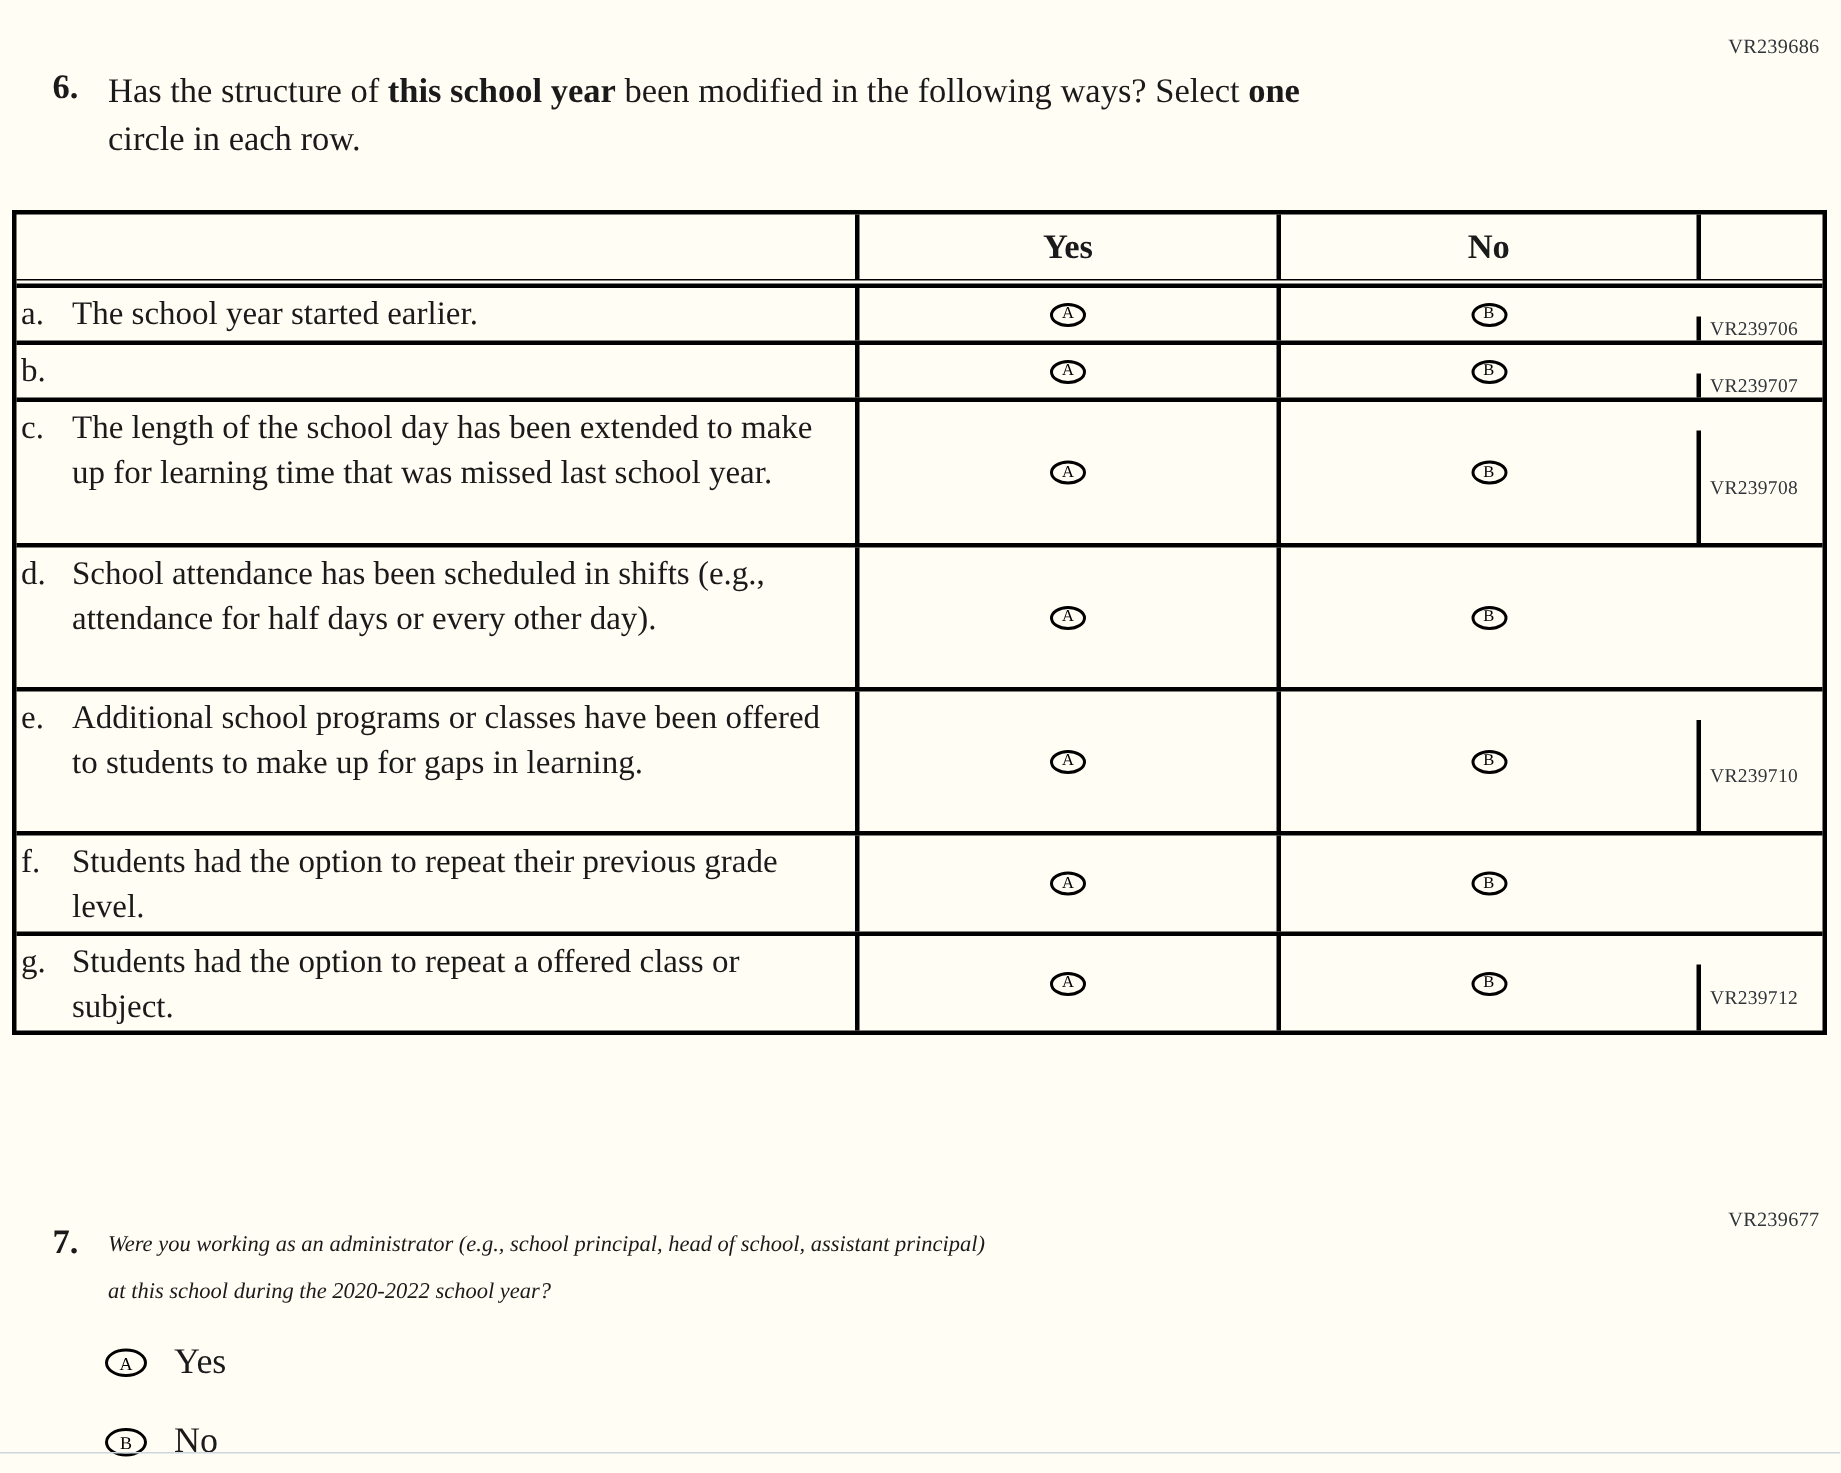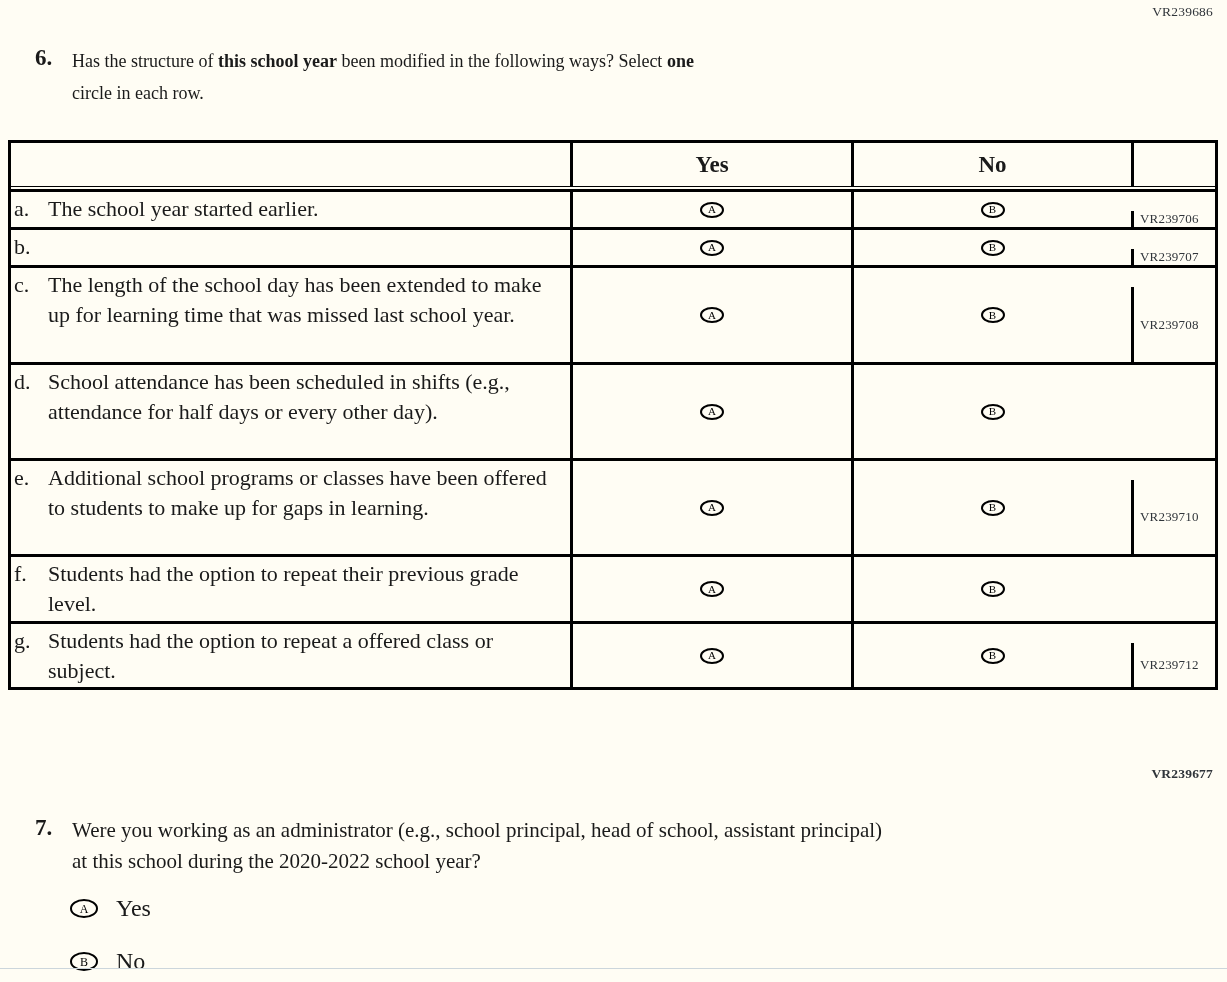--- a/index.html
+++ b/index.html
@@ -14,41 +14,41 @@
     overflow: hidden;
   }
 
   .vr-code {
     position: absolute;
     right: 14px;
     font-size: 13.5px;
     color: #30353a;
     letter-spacing: 0.2px;
   }
-  .vr-code.top { top: 4px; }
-  .vr-code.mid { top: 766px; font-weight: bold; }
+  .vr-code.top { top: 23px; }
+  .vr-code.mid { top: 805px; }
 
   
   .question { position: absolute; left: 35px; }
   .q6 { top: 45px; }
   .q7 { top: 815px; }
   .q-line { display: flex; }
   .qnum {
     font-weight: bold;
     font-size: 23px;
     width: 37px;
     flex: 0 0 37px;
   }
   .qtext {
-    font-size: 18px;
+    font-size: 23px;
     line-height: 32px;
     white-space: nowrap;
   }
   .qtext b { font-weight: bold; }
-  .q7 .qtext { font-size: 21px; line-height: 31px; }
+  .q7 .qtext { font-size: 15px; line-height: 31px; font-style: italic; }
 
   
   .q-table {
     position: absolute;
     top: 140px;
     left: 8px;
     width: 1210px;
     border: 3px solid #000;
     background: #fffdf4;
   }

